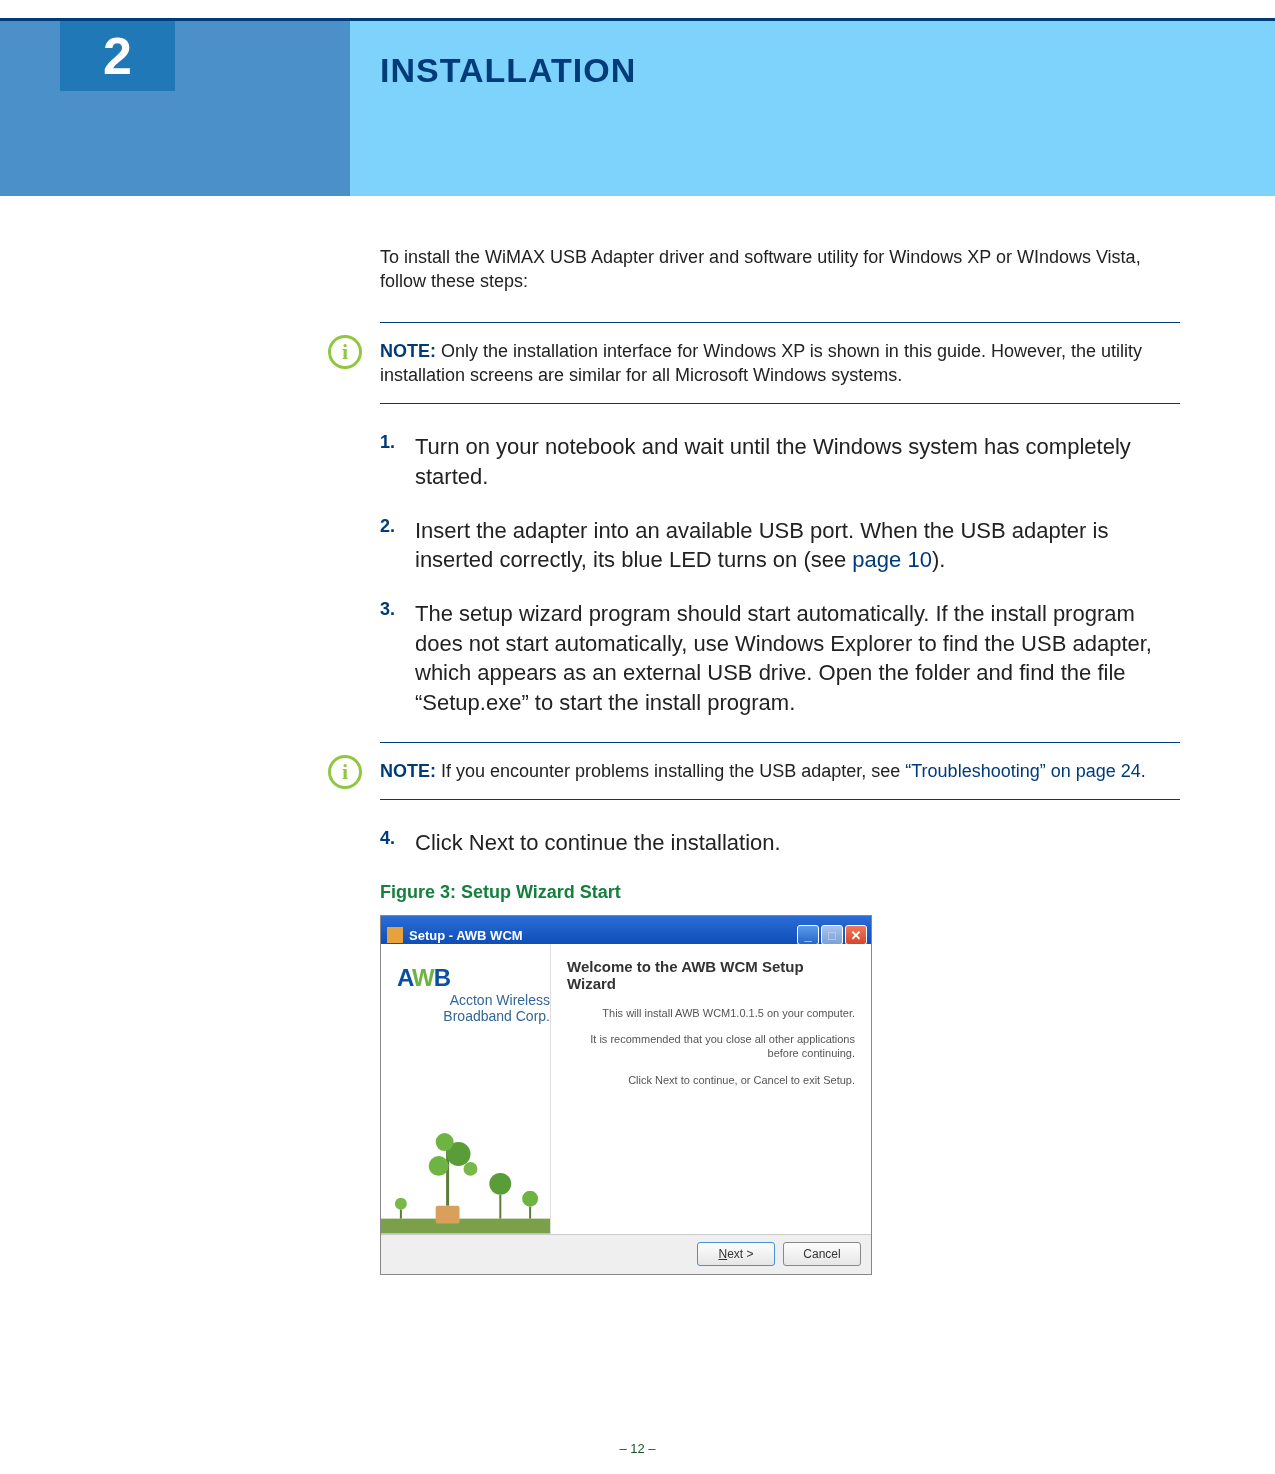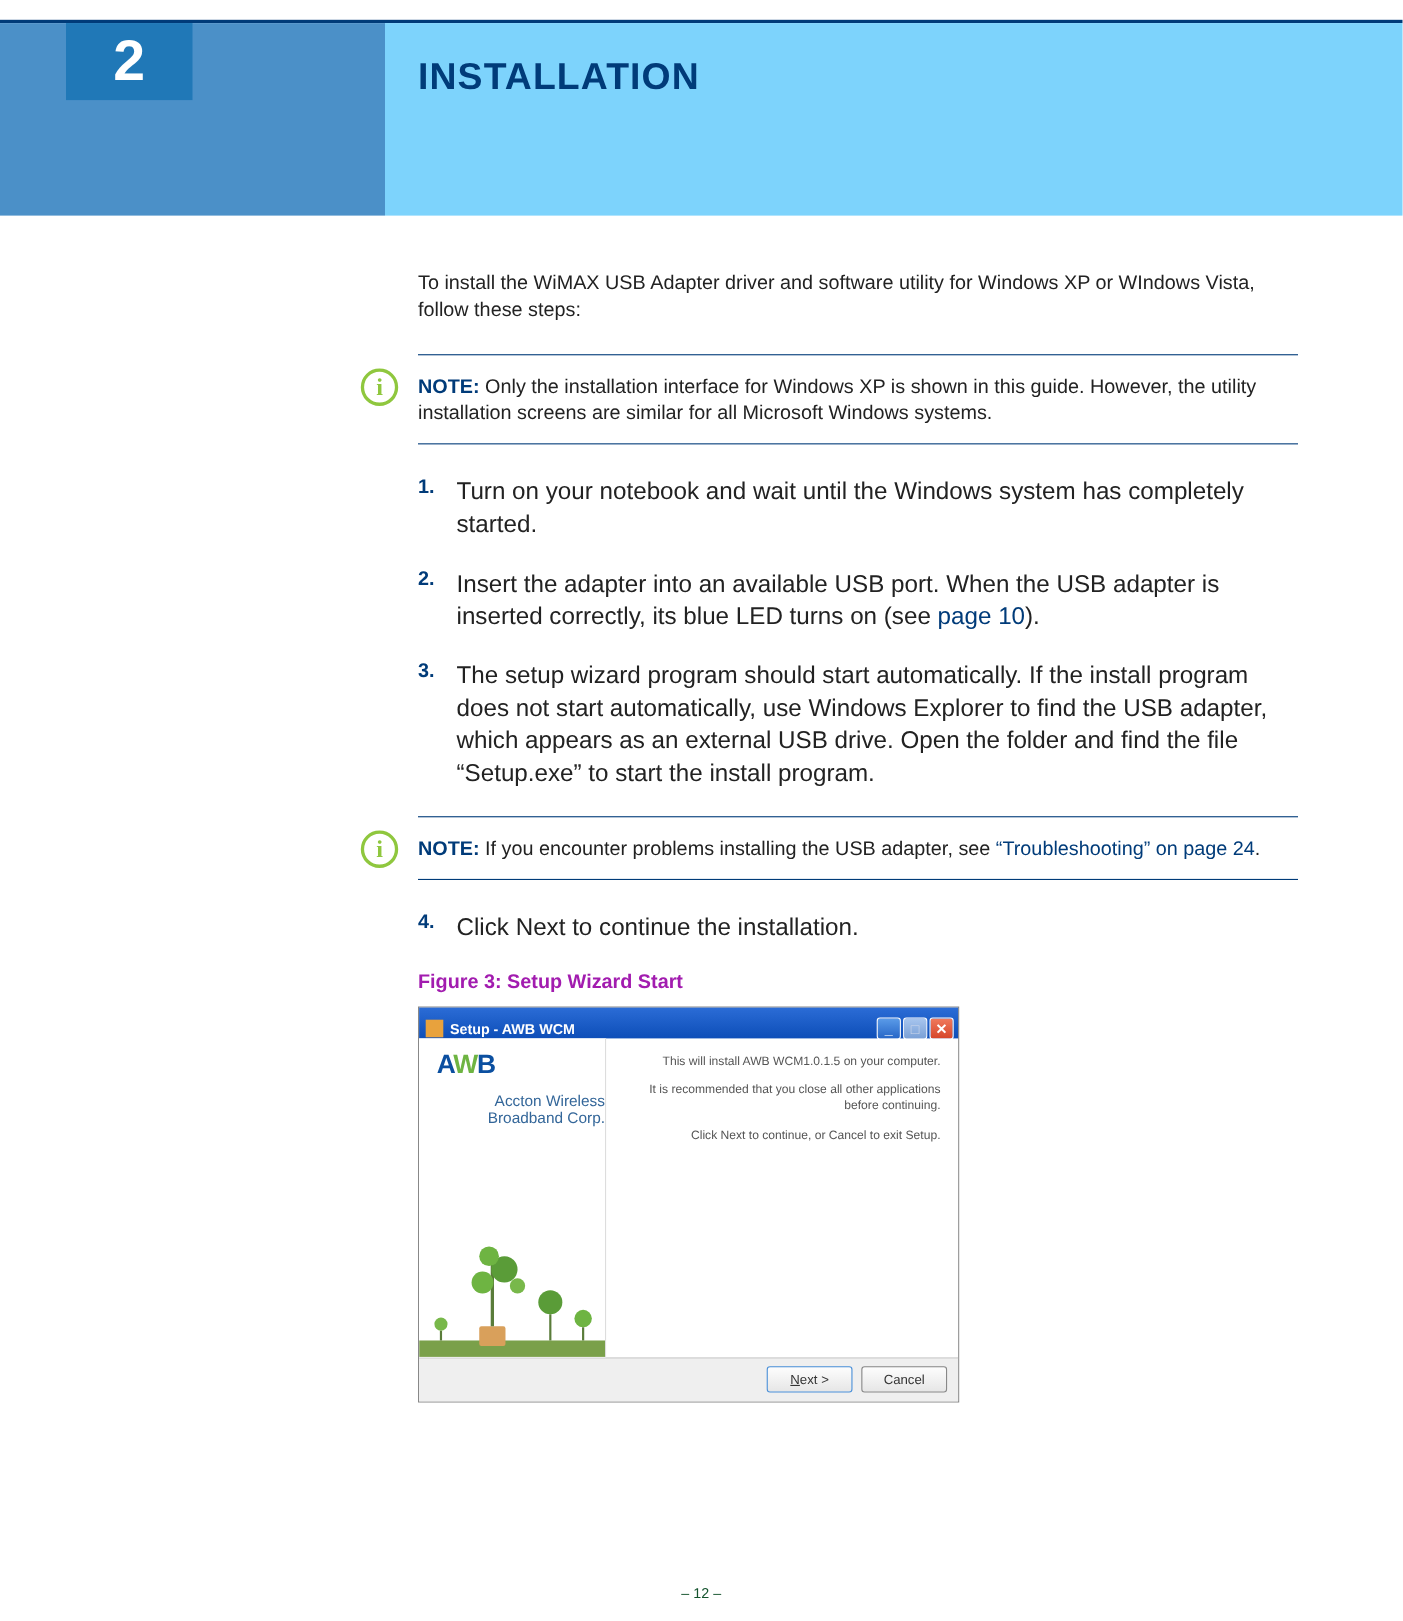--- a/index.html
+++ b/index.html
@@ -120,21 +120,21 @@
       min-width: 35px;
     }
     .step-text {
       font-size: 22px;
       color: #222;
       line-height: 1.35;
       flex: 1;
     }
     .link { color: #003b79; }
     .figure-caption {
-      color: #a21caf;
+      color: #15803d;
       font-weight: bold;
       font-size: 18px;
       margin-top: 8px;
       margin-bottom: 12px;
     }
     .wizard {
       width: 492px;
       border: 1px solid #888;
       background: #fff;
       font-family: Tahoma, Arial, sans-serif;
@@ -179,21 +179,21 @@
     .wizard-sidebar {
       width: 170px;
       height: 290px;
       background: #fff;
       border-right: 1px solid #ddd;
       position: relative;
       overflow: hidden;
     }
     .awb-logo {
       position: absolute;
-      top: 10px;
+      top: 20px;
       left: 16px;
       font-weight: bold;
       font-size: 24px;
       color: #003b79;
       letter-spacing: -1px;
     }
     .awb-logo .blue { color: #0b4fa0; }
     .awb-logo .green { color: #6eb442; }
     .awb-subtext {
       position: absolute;
@@ -342,20 +342,21 @@
           <circle cx="90" cy="95" r="7" fill="#78b84a"></circle>
           <circle cx="120" cy="110" r="11" fill="#5a9c38"></circle>
           <line x1="120" y1="121" x2="120" y2="145" stroke="#5a7c3a" stroke-width="2"></line>
           <circle cx="150" cy="125" r="8" fill="#6eb442"></circle>
           <line x1="150" y1="133" x2="150" y2="145" stroke="#5a7c3a" stroke-width="2"></line>
           <circle cx="20" cy="130" r="6" fill="#78b84a"></circle>
           <line x1="20" y1="136" x2="20" y2="145" stroke="#5a7c3a" stroke-width="2"></line>
         </svg>
       </div>
       <div class="wizard-main">
+        <div class="wizard-heading">Welcome to the AWB WCM Setup Wizard</div>
         <div class="wizard-line">This will install AWB WCM1.0.1.5 on your computer.</div>
         <div class="wizard-line">It is recommended that you close all other applications before continuing.</div>
         <div class="wizard-line">Click Next to continue, or Cancel to exit Setup.</div>
       </div>
     </div>
     <div class="wizard-footer">
       <div class="wizard-btn default">
           <span><span class="u">N</span>ext &gt;</span>
         </div>
       <div class="wizard-btn">Cancel</div>

